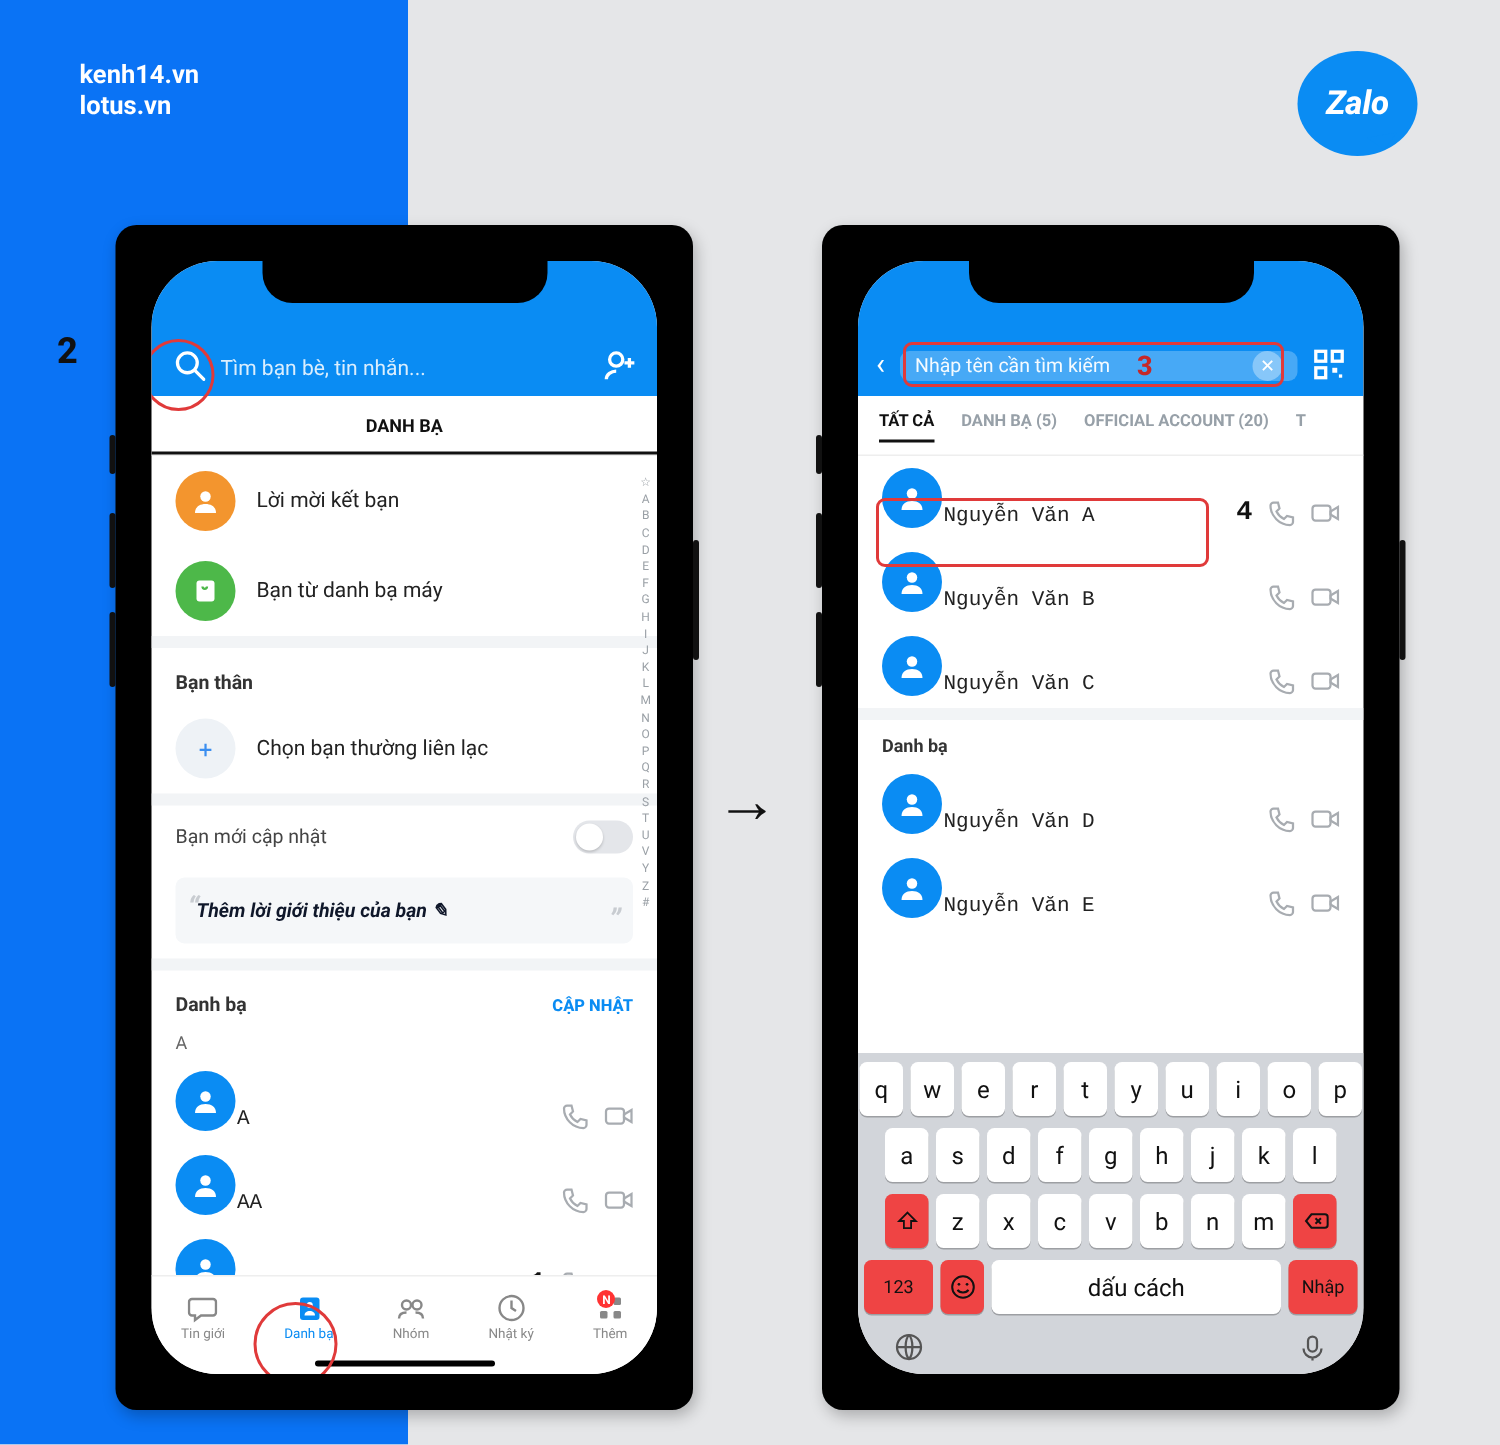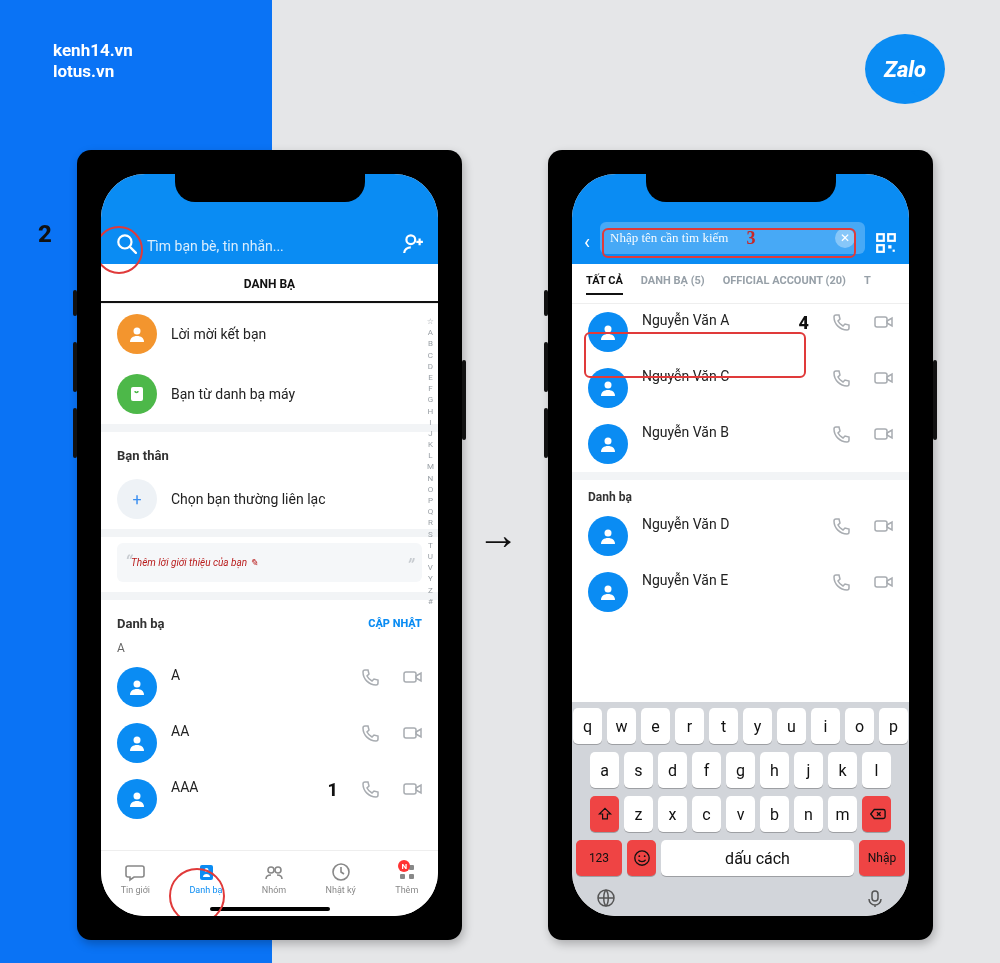--- a/index.html
+++ b/index.html
@@ -111,27 +111,28 @@
   }
   .switch {
     width: 40px; height: 22px; background: #e4e6ea; border-radius: 11px; position: relative;
   }
   .switch:after {
     content:""; position:absolute; left:2px; top:2px; width:18px; height:18px;
     background:#fff; border-radius:50%; box-shadow:0 1px 2px rgba(0,0,0,.2);
   }
   .intro-box {
     margin: 6px 16px 10px; background: #f5f7f9; border-radius: 6px;
-    padding: 14px; font-size: 10px; color: #b91c1c; font-style: italic;
+    padding: 14px; font-size: 13px; color: #0f172a; font-style: italic;
     position: relative;
+    font-weight: bold;
   }
   .intro-box:before { content:"“"; font-size:20px; color:#c8ccd1; position:absolute; left:8px; top:8px; }
   .intro-box:after  { content:"”"; font-size:20px; color:#c8ccd1; position:absolute; right:8px; bottom:4px; }
   .contact-row {
-    display: flex; align-items: flex-start; gap: 14px; padding: 8px 16px;
+    display: flex; align-items: flex-end; gap: 1px; padding: 8px 16px; font-family: Liberation Mono, monospace;
   }
   .contact-row .name { flex:1; font-size: 14px; color: #222; }
   .contact-row .ic { color: #a8acb1; width: 20px; height: 20px; margin-left: 8px; }
   .alpha-index {
     position: absolute; right: 4px; top: 142px;
     font-size: 8px; color: #9aa0a6; line-height: 1.4; text-align: center;
   }
   .bottom-nav {
     position: absolute; bottom: 0; left: 0; right: 0; height: 66px;
     background: #fff; border-top: 1px solid #eee;
@@ -163,22 +164,22 @@
     pointer-events:none;
   }
   
   .hdr2 {
     height: 90px; background: #0a8cf3;
     display: flex; align-items: flex-end; padding: 0 12px 10px; gap: 10px;
   }
   .hdr2 .back { color:#fff; font-size:20px; }
   .search-bar {
     flex: 1; background: rgba(255,255,255,.25); border-radius: 6px;
-    height: 32px; display: flex; align-items: center; padding: 0 10px;
-    color: rgba(255,255,255,.95); font-size: 13px; gap:8px;font-family:Liberation Serif, serif;
+    height: 20px; display: flex; align-items: center; padding: 0 10px;
+    color: rgba(255,255,255,.95); font-size: 13px; gap:8px;
   }
   .search-bar .xbtn {
     width:20px; height:20px; background:rgba(255,255,255,.35); border-radius:50%;
     display:flex;align-items:center;justify-content:center; color:#fff; font-size:12px;
   }
   .qr-icon { color:#fff; width:22px; height:22px; }
   .filter-tabs {
     display:flex; gap:18px; padding: 10px 14px 8px; font-size:11px; font-weight:700;
     color: #97a0a8; border-bottom:1px solid #eee; white-space:nowrap; overflow:hidden;
   }
@@ -341,20 +342,24 @@
     </div>
 
     <div class="divider"></div>
     <div class="sect-head">Bạn thân</div>
     <div class="row">
       <div class="icircle grey">+</div>
       <div class="rlabel add-friend-label">Chọn bạn thường liên lạc</div>
     </div>
 
     <div class="divider"></div>
+    <div class="update-row">
+      <span>Bạn mới cập nhật</span>
+      <div class="switch"></div>
+    </div>
     <div class="intro-box">
       <span>Thêm lời giới thiệu của bạn ✎</span>
     </div>
 
     <div class="divider"></div>
     <div class="sect-head">
       <span>Danh bạ</span>
       <span style="color:#0a8cf3; font-size:11px; font-weight:800;">CẬP NHẬT</span>
     </div>
     <div style="padding:4px 16px; font-size:12px; color:#666;">A</div>
@@ -518,35 +523,35 @@
       <svg class="ic" viewBox="0 0 20 20">
           <use href="#i-video"></use>
         </svg>
     </div>
     <div class="contact-row">
       <div class="icircle blue">
           <svg viewBox="0 0 20 20">
             <use href="#i-user"></use>
           </svg>
         </div>
+      <div class="name">Nguyễn Văn B</div>
+      <svg class="ic" viewBox="0 0 20 20">
+          <use href="#i-phone"></use>
+        </svg>
+      <svg class="ic" viewBox="0 0 20 20">
+          <use href="#i-video"></use>
+        </svg>
+    </div>
+    <div class="contact-row">
+      <div class="icircle blue">
+          <svg viewBox="0 0 20 20">
+            <use href="#i-user"></use>
+          </svg>
+        </div>
       <div class="name">Nguyễn Văn C</div>
-      <svg class="ic" viewBox="0 0 20 20">
-          <use href="#i-phone"></use>
-        </svg>
-      <svg class="ic" viewBox="0 0 20 20">
-          <use href="#i-video"></use>
-        </svg>
-    </div>
-    <div class="contact-row">
-      <div class="icircle blue">
-          <svg viewBox="0 0 20 20">
-            <use href="#i-user"></use>
-          </svg>
-        </div>
-      <div class="name">Nguyễn Văn B</div>
       <svg class="ic" viewBox="0 0 20 20">
           <use href="#i-phone"></use>
         </svg>
       <svg class="ic" viewBox="0 0 20 20">
           <use href="#i-video"></use>
         </svg>
     </div>
 
     <div class="divider"></div>
     <div class="s-label">Danh bạ</div>

